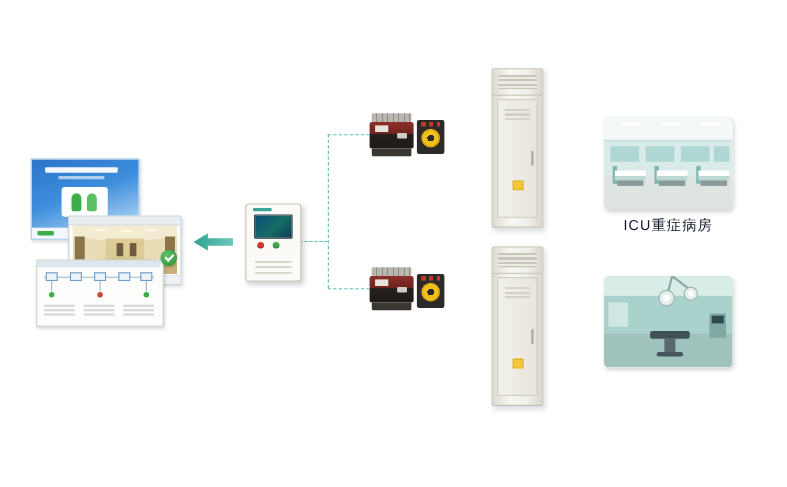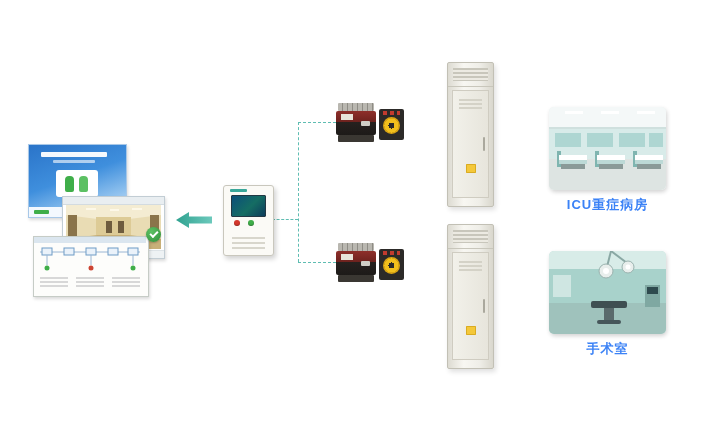--- a/index.html
+++ b/index.html
@@ -97,21 +97,21 @@
   .cab-2{left:447px;top:224px;}
 
   
   .room-photo{position:absolute;width:117px;height:83px;border-radius:5px;overflow:hidden;
     box-shadow:1px 2px 4px rgba(0,0,0,.18);}
   .photo-icu{left:549px;top:107px;}
   .photo-or{left:549px;top:251px;}
 
   
   .branch-label{position:absolute;left:549px;width:117px;text-align:center;
-    font-size:13px;font-weight:bold;color:#3b82f6;letter-spacing:1px;}
+    font-size:13px;font-weight:normal;color:#0f172a;letter-spacing:1px;}
   .label-icu{top:196px;}
   .label-or{top:340px;}
 </style>
 </head>
 <body>
 
 <div class="stage">
 
   <div class="screen screen-a">
     <div class="sa-title"></div>
@@ -298,15 +298,14 @@
         <circle cx="57" cy="20" r="3" fill="#ffffff"></circle>
         <circle cx="79" cy="16" r="2.5" fill="#ffffff"></circle>
       </g>
       <g>
         <rect x="42" y="50" width="36" height="7" rx="2" fill="#3f4f52"></rect>
         <rect x="55" y="57" width="10" height="12" fill="#5a6a6c"></rect>
         <rect x="48" y="69" width="24" height="4" rx="2" fill="#46565a"></rect>
       </g>
     </svg>
   </div>
-  <div class="branch-label label-or">手术室</div>
 
 </div>
 
 </body></html>

